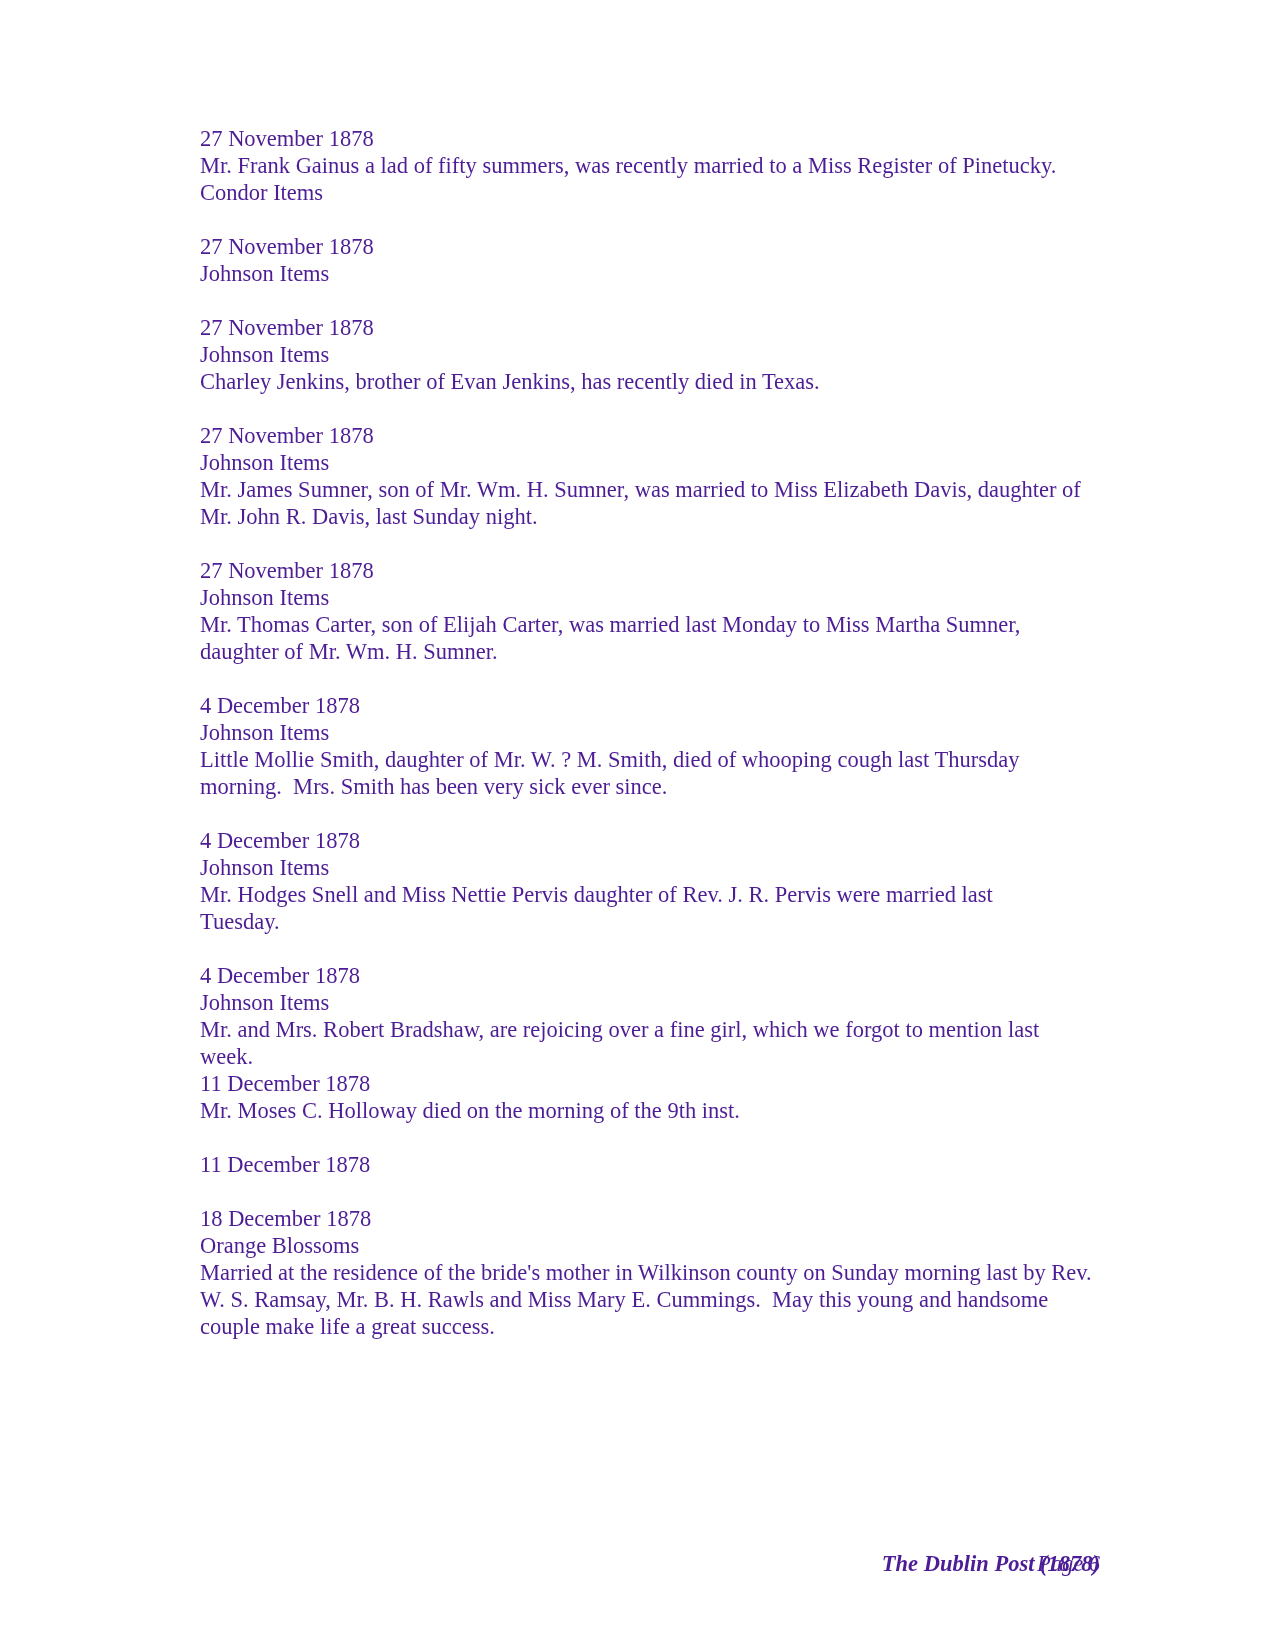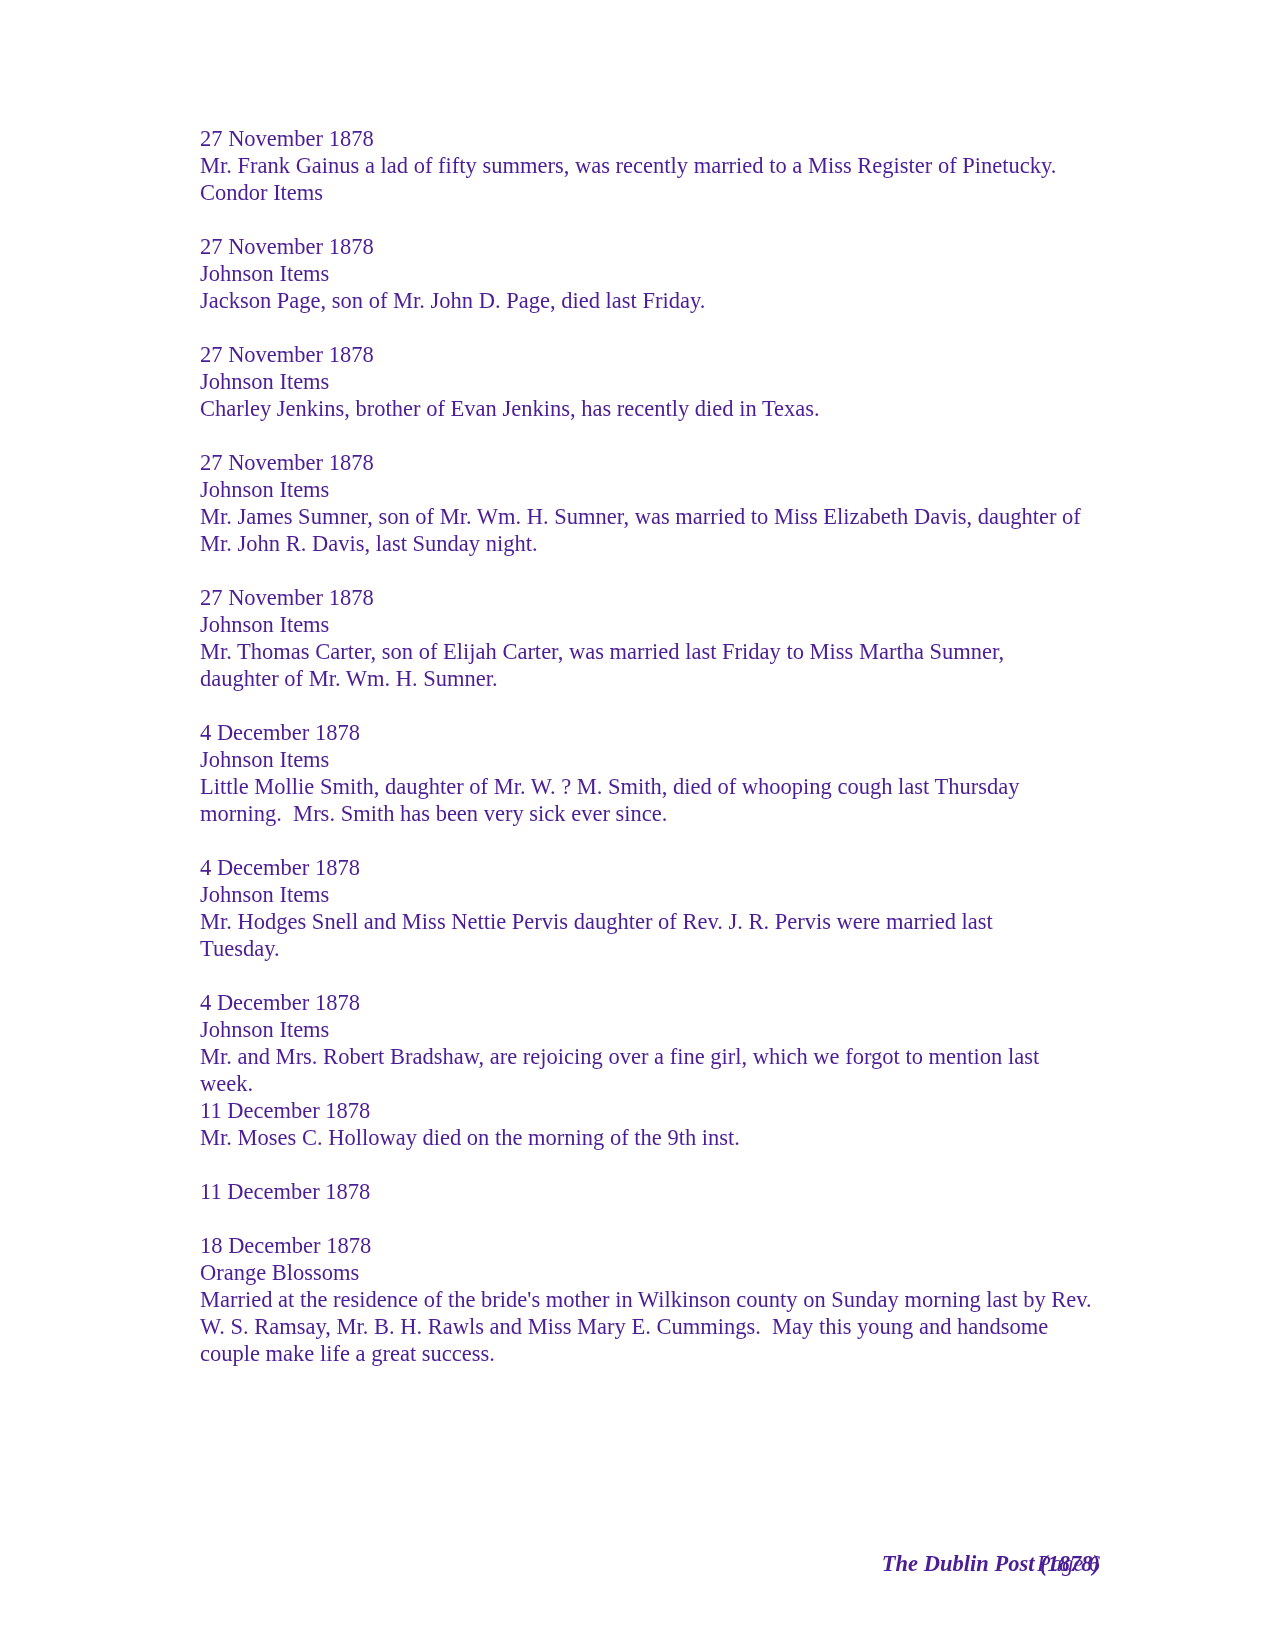--- a/index.html
+++ b/index.html
@@ -61,40 +61,39 @@
 
     <div class="entry">
       <div class="line date">27 November 1878</div>
       <div class="line body">Mr. Frank Gainus a lad of fifty summers, was recently married to a Miss Register of Pinetucky.</div>
       <div class="line heading">Condor Items</div>
     </div>
 
     <div class="entry">
       <div class="line date">27 November 1878</div>
       <div class="line heading">Johnson Items</div>
-      <div class="line body">Jackson Page, son of Mr. John D. Page, died last Friday.</div>
     </div>
 
     <div class="entry">
       <div class="line date">27 November 1878</div>
       <div class="line heading">Johnson Items</div>
       <div class="line body">Charley Jenkins, brother of Evan Jenkins, has recently died in Texas.</div>
     </div>
 
     <div class="entry">
       <div class="line date">27 November 1878</div>
       <div class="line heading">Johnson Items</div>
       <div class="line body">Mr. James Sumner, son of Mr. Wm. H. Sumner, was married to Miss Elizabeth Davis, daughter of
 Mr. John R. Davis, last Sunday night.</div>
     </div>
 
     <div class="entry">
       <div class="line date">27 November 1878</div>
       <div class="line heading">Johnson Items</div>
-      <div class="line body">Mr. Thomas Carter, son of Elijah Carter, was married last Friday to Miss Martha Sumner,
+      <div class="line body">Mr. Thomas Carter, son of Elijah Carter, was married last Monday to Miss Martha Sumner,
 daughter of Mr. Wm. H. Sumner.</div>
     </div>
 
     <div class="entry">
       <div class="line date">4 December 1878</div>
       <div class="line heading">Johnson Items</div>
       <div class="line body">Little Mollie Smith, daughter of Mr. W. ? M. Smith, died of whooping cough last Thursday
 morning.  Mrs. Smith has been very sick ever since.</div>
     </div>
 

